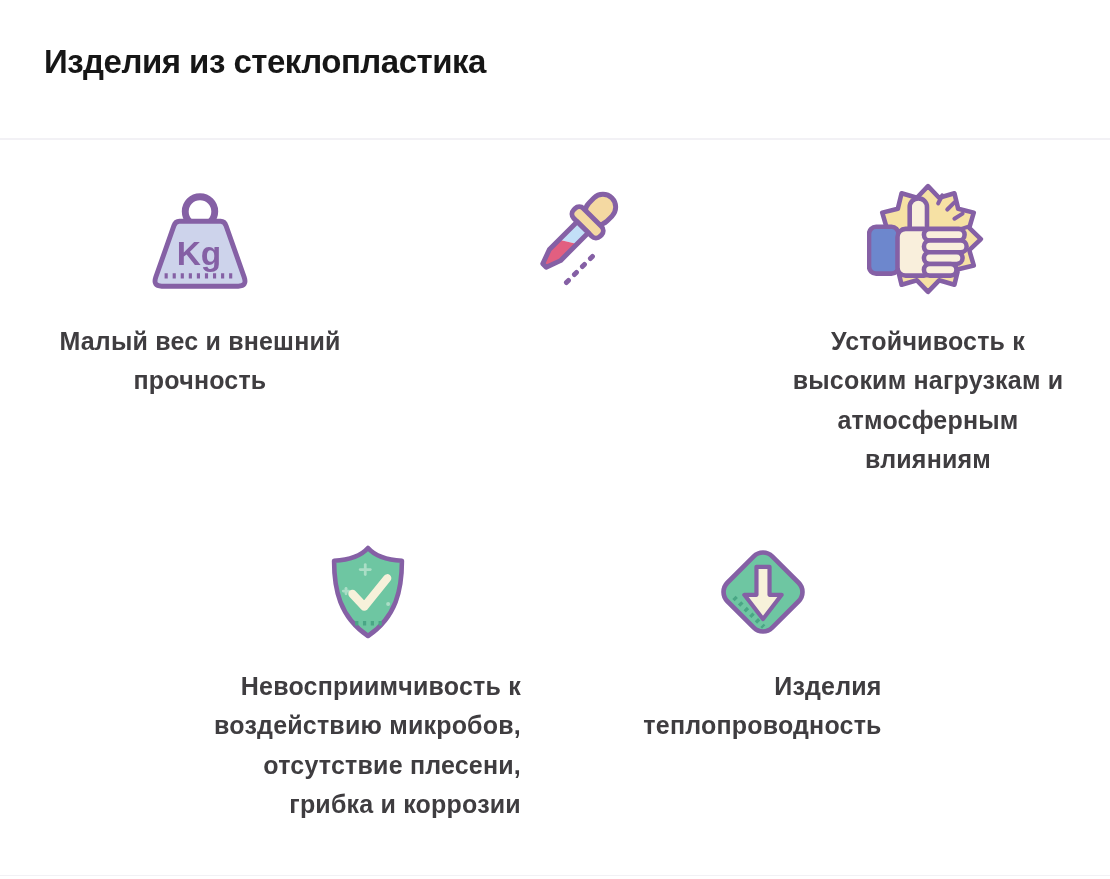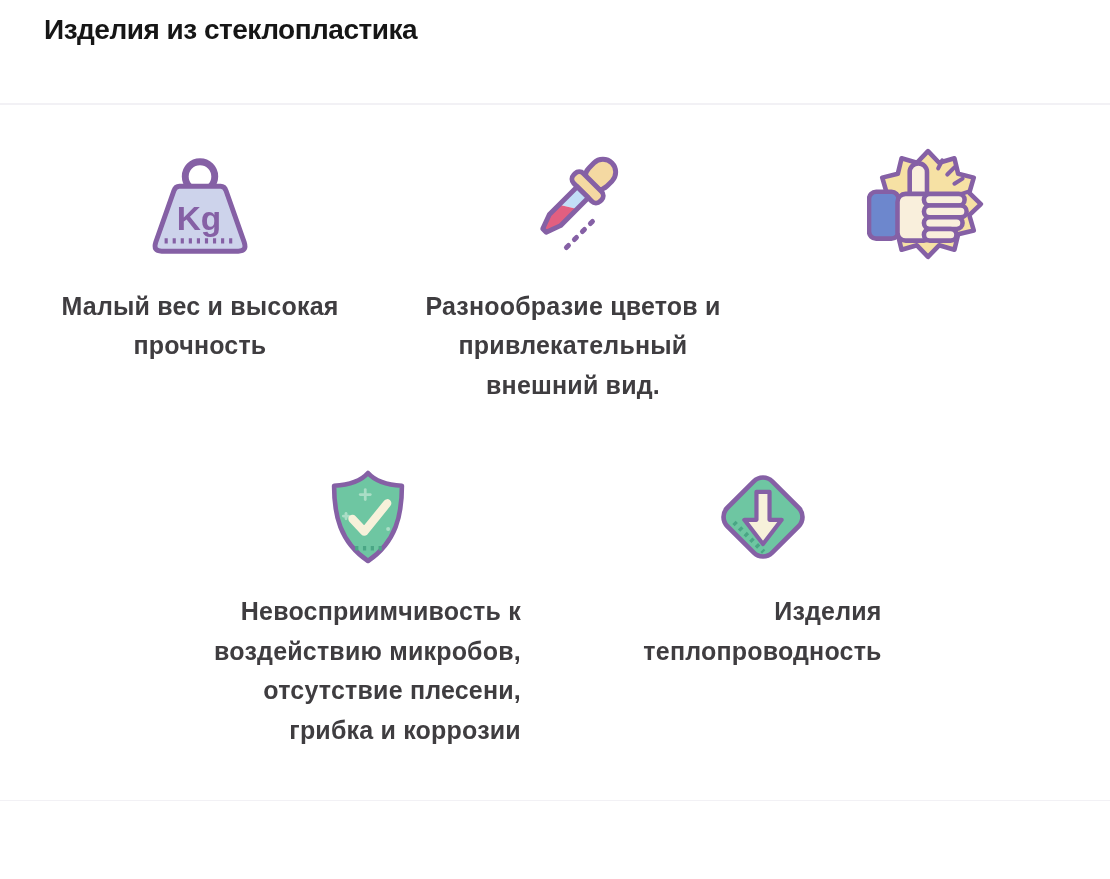--- a/index.html
+++ b/index.html
@@ -1,22 +1,22 @@
 <!DOCTYPE html>
 <html lang="ru" style="--outline: #8560a5; --lavender: #cdd3eb; --yellow: #f6e1a4; --cream: #f4d9a2; --hand: #f9efdc; --blue: #6d87cd; --ltblue: #c2dff7; --pink: #e25f80; --green: #6ec6a2; --greendark: #4aa685; --greenlight: #aadec6; --ivory: #f7f1da; --title_text: #161616; --caption_text: #3f3d40; --divider: #f2f1f5;"><head>
 <meta charset="utf-8">
 <style>
   html,body{margin:0;padding:0;background:#ffffff;}
   body{
     width:1110px;height:879px;overflow:hidden;position:relative;
     font-family:"Liberation Sans", sans-serif;
   }
   .page-title{
-    margin:0;padding:13px 0 0 44px;
-    font-size:28px;font-weight:700;letter-spacing:-0.5px;
+    margin:0;padding:42px 0 0 44px;
+    font-size:33px;font-weight:700;letter-spacing:-0.5px;
     color:var(--title_text);line-height:1.2;
   }
   .divider{height:2px;background:var(--divider);margin-top:56px;}
   .bottom-divider{height:1px;background:var(--divider);margin-top:50px;}
 
   .features-row-1{
     display:grid;grid-template-columns:400px 346px 364px;
     margin-top:35px;
   }
   .features-row-2{
@@ -67,40 +67,37 @@
 
   <div class="feature">
     <div class="icon-box">
       <svg viewBox="0 0 120 120" width="118" height="118" aria-hidden="true">
         <circle cx="60" cy="34" r="15" class="f-none stw7"></circle>
         <path d="M39 44 L81 44 Q85 44 86.5 48.5 L105 101 Q108 110 99 110 L21 110 Q12 110 15 101 L33.5 48.5 Q35 44 39 44 Z" class="f-lav st"></path>
         <text x="59" y="88" text-anchor="middle" class="kg-text">Kg</text>
         <line x1="24" y1="99.5" x2="96" y2="99.5" class="dots"></line>
       </svg>
     </div>
-    <div class="caption">Малый вес и высокая
+    <div class="caption">Малый вес и внешний
 прочность</div>
   </div>
 
   <div class="feature">
     <div class="icon-box">
       <svg viewBox="0 0 120 120" width="118" height="118" aria-hidden="true">
         <g transform="rotate(45 60 60)">
           <line x1="88" y1="60" x2="88" y2="106" class="drops"></line>
           <rect x="47" y="4" width="26" height="33" rx="13" class="f-cream st"></rect>
           <rect x="41" y="32" width="38" height="14" rx="6" class="f-cream st"></rect>
           <path d="M52 46 L68 46 L68 62 L52 72 Z" class="f-ltblue"></path>
           <path d="M52 72 L68 62 L68 86 L62.5 101 L57.5 101 L52 86 Z" class="f-pink"></path>
           <path d="M52 46 L68 46 L68 86 L62.5 101 L57.5 101 L52 86 Z" class="f-none st"></path>
         </g>
       </svg>
     </div>
-    <div class="caption">Разнообразие цветов и
-привлекательный
-внешний вид.</div>
   </div>
 
   <div class="feature">
     <div class="icon-box">
       <svg viewBox="0 0 120 120" width="122" height="122" aria-hidden="true">
         <polygon points="60,10 70.9,21.4 86,17 89.7,32.3 105,36 100.6,51.1 112,62 100.6,72.9 105,88 89.7,91.7 86,107 70.9,102.6 60,114 49.1,102.6 34,107 30.3,91.7 15,88 19.4,72.9 8,62 19.4,51.1 15,36 30.3,32.3 34,17 49.1,21.4" class="f-yellow st45"></polygon>
         <g class="rad">
           <line x1="70" y1="27" x2="74" y2="19"></line>
           <line x1="79" y1="33" x2="86" y2="26"></line>
           <line x1="86" y1="42" x2="94" y2="37"></line>
@@ -108,20 +105,24 @@
         </g>
         <rect x="2" y="50" width="29" height="46" rx="7" class="f-blue st45"></rect>
         <rect x="42" y="22" width="17" height="46" rx="8.5" class="f-hand st45"></rect>
         <rect x="30" y="52" width="34" height="46" rx="8" class="f-hand st45"></rect>
         <rect x="56" y="52" width="40" height="11.5" rx="5.75" class="f-hand st45"></rect>
         <rect x="56" y="63.5" width="42" height="11.5" rx="5.75" class="f-hand st45"></rect>
         <rect x="56" y="75" width="38" height="11.5" rx="5.75" class="f-hand st45"></rect>
         <rect x="56" y="86.5" width="32" height="11.5" rx="5.75" class="f-hand st45"></rect>
       </svg>
     </div>
+    <div class="caption">Устойчивость к
+высоким нагрузкам и
+атмосферным
+влияниям</div>
   </div>
 
 </div>
 
 <div class="features-row-2">
 
   <div class="feature">
     <div class="icon-box">
       <svg viewBox="0 0 120 120" width="110" height="112" aria-hidden="true">
         <path d="M60 12 C67 20 80 25 97 26 C97 57 91 87 60 108 C29 87 23 57 23 26 C40 25 53 20 60 12 Z" class="f-green st"></path>

